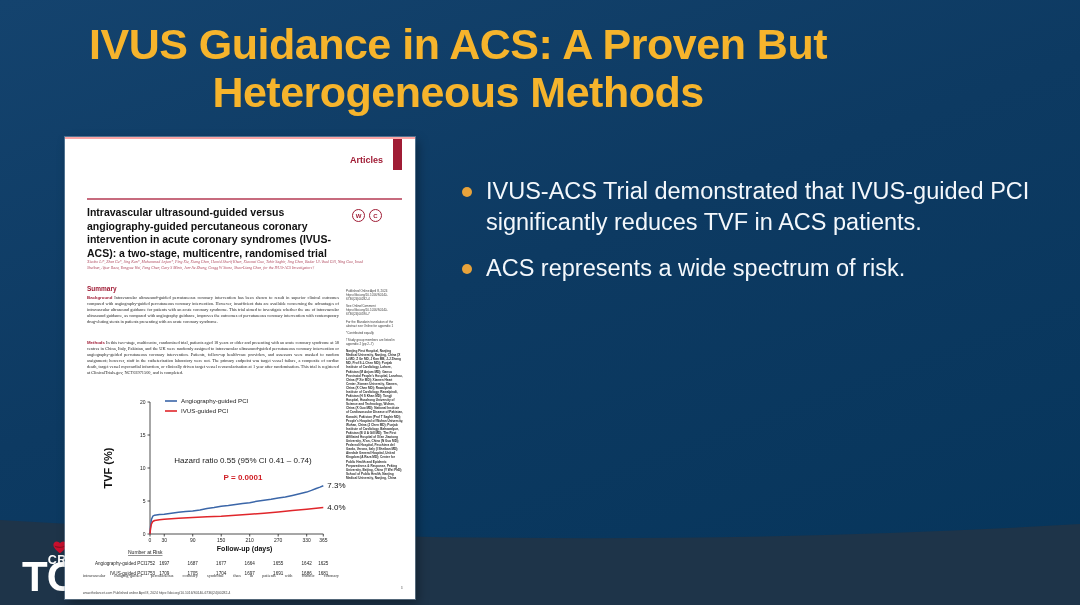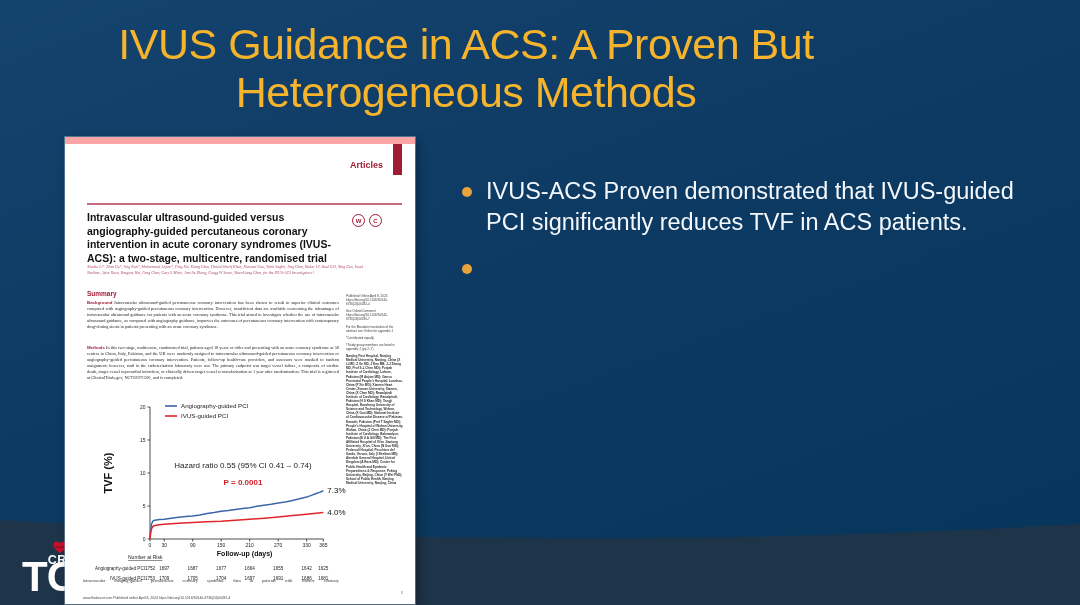--- a/index.html
+++ b/index.html
@@ -4,39 +4,39 @@
 <style>
   html,body{margin:0;padding:0;}
   body{
     width:1080px;height:605px;overflow:hidden;position:relative;
     font-family:"Liberation Sans",sans-serif;
     background:linear-gradient(160deg,#14436e 0%,#0d3a62 45%,#06355b 100%);
   }
   #band-svg{position:absolute;left:0;top:0;z-index:1;}
   
   .slide-title{
-    position:absolute;left:8px;top:20px;width:916px;z-index:3;
-    text-align:center;font-weight:normal;font-size:43px;line-height:48px;
+    position:absolute;left:0;top:20px;width:916px;z-index:3;
+    text-align:center;font-weight:bold;font-size:43px;line-height:48px;
     letter-spacing:-0.5px;
   }
   
   .bullets{position:absolute;left:462px;top:176px;width:592px;z-index:3;}
   .bullet-item{display:flex;margin-bottom:15px;}
   .bullet-dot{flex:0 0 10px;width:10px;height:10px;border-radius:50%;margin:11px 14px 0 0;}
   .bullet-text{font-size:23.5px;line-height:31px;color:#f4f8fc;}
   
   .logo{position:absolute;left:22px;top:540px;z-index:2;color:#fff;}
   .logo-top{display:flex;align-items:center;height:15px;flex-direction:column;}
   .heart{width:14px;height:13px;position:relative;display:inline-block;margin-right:2px;}
   .crf-text{font-weight:bold;font-size:12.5px;letter-spacing:0.5px;}
   .tct-text{font-weight:800;font-size:42px;line-height:40px;letter-spacing:-1px;margin-top:2px;}
   
   .paper{
     position:absolute;left:65px;top:137px;width:350px;height:460px;z-index:4;
-    background:#ffffff;border-top:7px solid #fca5a5;
+    background:#ffffff;border-top:2px solid #fca5a5;
     box-shadow:0 0 0 1px rgba(160,185,205,.45), 3px 4px 10px rgba(0,0,0,.35);
     font-family:"Liberation Serif",serif;color:#1a1a1a;
   }
   .articles-bar{position:absolute;left:328px;top:0;width:9px;height:31px;}
   .articles-label{position:absolute;right:32px;top:16px;font-family:"Liberation Sans",sans-serif;font-weight:bold;font-size:9px;}
   .paper-rule{position:absolute;left:22px;top:59px;width:315px;height:1.5px;}
   .paper-title{position:absolute;left:22px;top:67px;width:252px;
     font-family:Liberation Sans, sans-serif;font-weight:bold;font-size:10.5px;line-height:13.5px;color:#111;}
   .paper-badges{position:absolute;left:287px;top:70px;display:flex;gap:4px;}
   .badge{width:11px;height:11px;border-radius:50%;border:1.2px solid #a01c35;color:#a01c35;
@@ -67,25 +67,26 @@
 </svg>
 
 <div class="slide-title" style="color: rgb(246, 180, 44);">
   <div>IVUS Guidance in ACS: A Proven But</div>
   <div>Heterogeneous Methods</div>
 </div>
 
 <div class="bullets">
   <div class="bullet-item">
     <span class="bullet-dot" style="background: rgb(232, 163, 59);"></span>
-    <span class="bullet-text">IVUS-ACS Proven demonstrated that IVUS-guided PCI significantly reduces TVF in ACS patients.</span>
+    <span class="bullet-text">IVUS-ACS Trial demonstrated that IVUS-guided PCI significantly reduces TVF in ACS patients.</span>
   </div>
 
   <div class="bullet-item">
     <span class="bullet-dot" style="background: rgb(232, 163, 59);"></span>
+    <span class="bullet-text">ACS represents a wide spectrum of risk.</span>
   </div>
 
 
 </div>
 
 <div class="logo">
   <div class="logo-top">
     <span class="heart">
       <svg width="14" height="13" viewBox="0 0 14 13">
           <path d="M7 12.2 C4.2 9.8 0.4 7 0.4 3.9 C0.4 1.8 2 0.4 3.8 0.4 C5.1 0.4 6.3 1.1 7 2.2 C7.7 1.1 8.9 0.4 10.2 0.4 C12 0.4 13.6 1.8 13.6 3.9 C13.6 7 9.8 9.8 7 12.2 Z" fill="#C8102E"></path>

